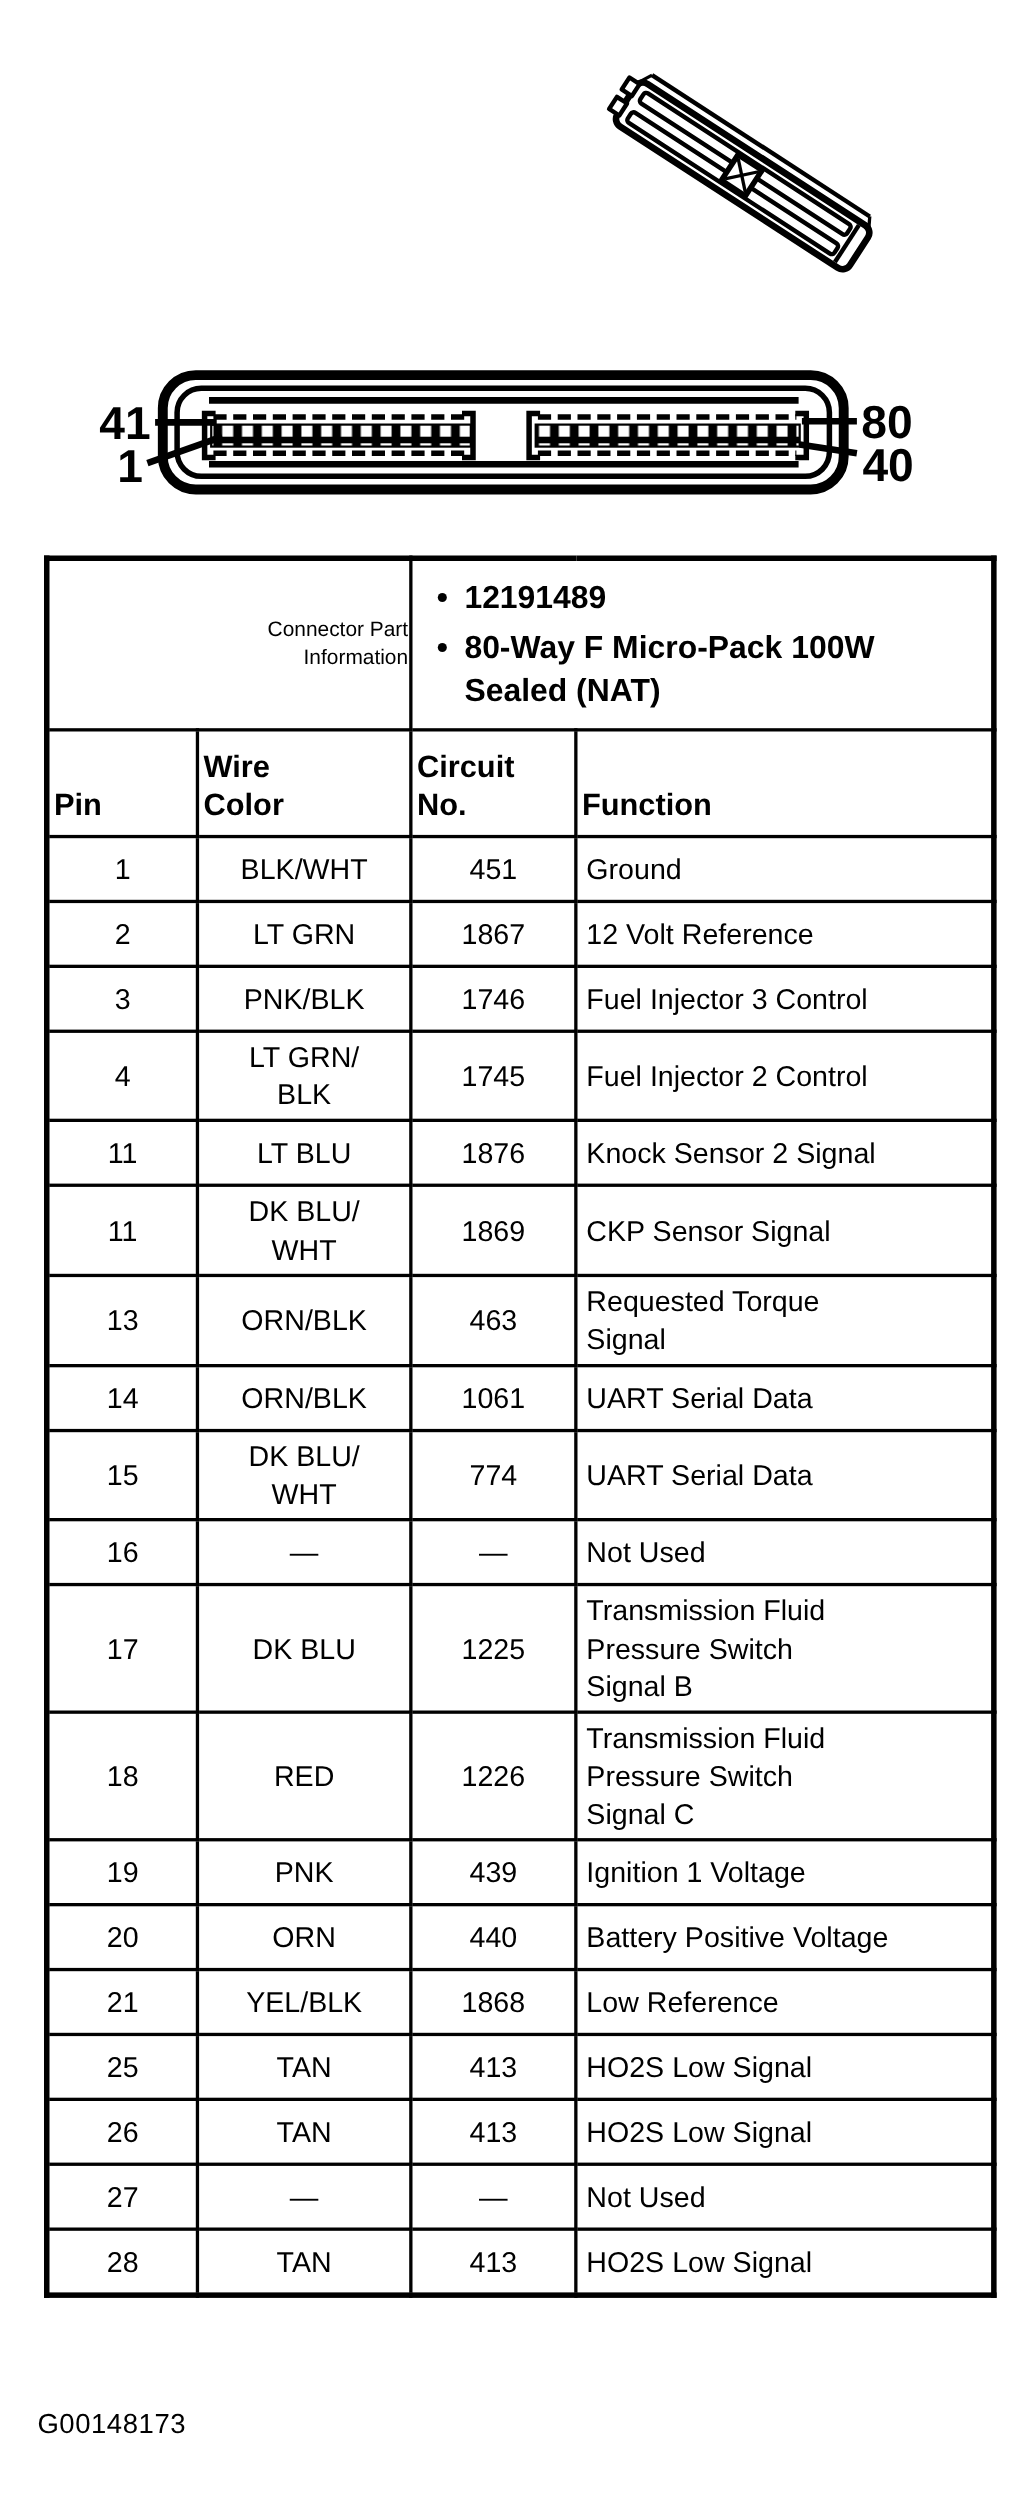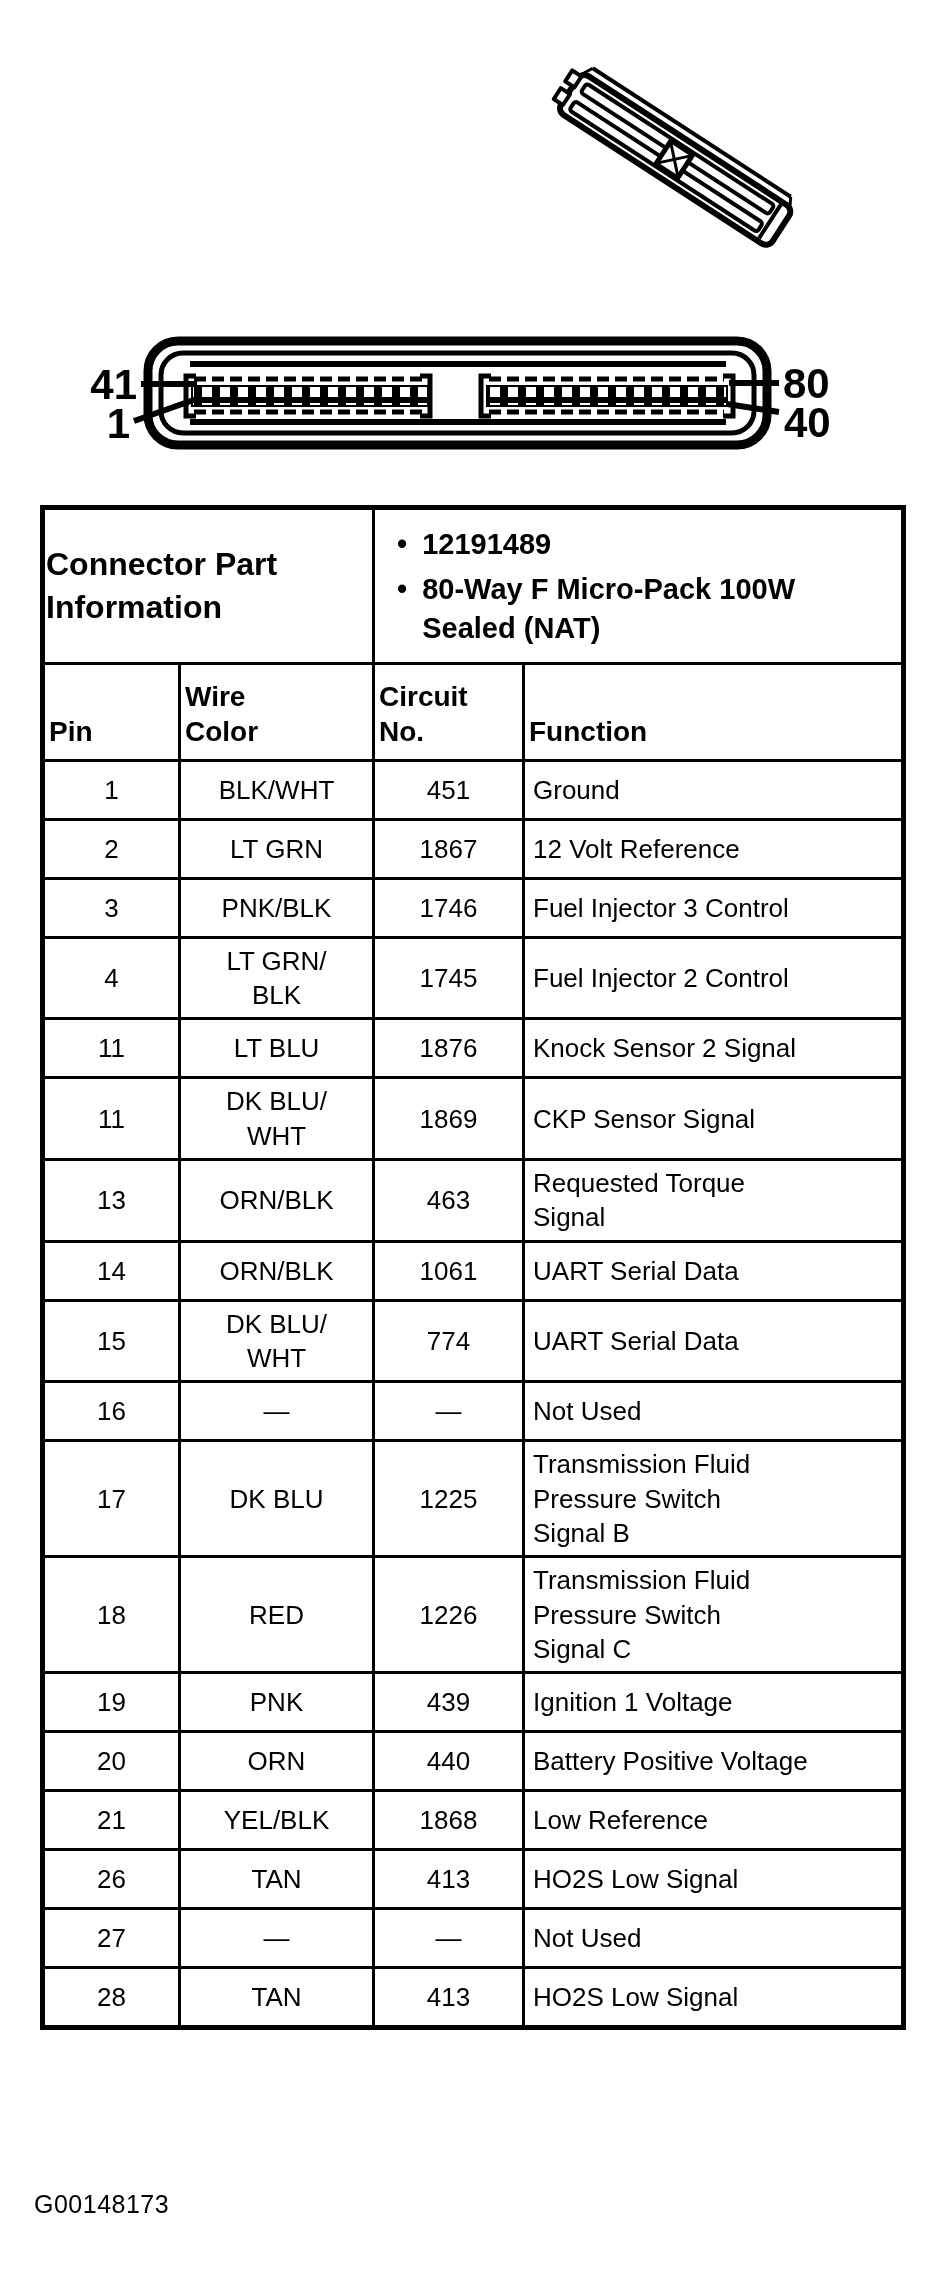--- a/index.html
+++ b/index.html
@@ -13,22 +13,22 @@
   
   table.pinout{
     position:absolute;left:40px;top:505px;width:861px;
     border-collapse:collapse;table-layout:fixed;background:#fff;
     border:5px solid #000;
   }
   table.pinout td,table.pinout th{
     border:3px solid #000;color:#000;overflow:hidden;
   }
   td.part-label{
-    height:120px;text-align:left;vertical-align:middle;
-    font-size:32px;font-weight:bold;white-space:pre-line;line-height:1.35;
+    height:120px;text-align:right;vertical-align:middle;
+    font-size:19px;font-weight:normal;white-space:pre-line;line-height:1.35;
   }
   td.part-bullets{
     vertical-align:middle;padding:8px 6px 8px 22px;
     font-size:29px;font-weight:bold;
   }
   .bullet-line{display:flex;gap:15px;margin:7px 0;line-height:1.32;}
   .bullet-glyph{flex:0 0 auto;}
   .bullet-text{white-space:pre-line;}
   tr.head-row th{
     height:78px;vertical-align:bottom;text-align:left;
@@ -238,20 +238,26 @@
         <td class="cell-circuit">440</td>
         <td class="cell-function">Battery Positive Voltage</td>
       </tr>
       <tr class="data-row">
         <td class="cell-pin">21</td>
         <td class="cell-wire">YEL/BLK</td>
         <td class="cell-circuit">1868</td>
         <td class="cell-function">Low Reference</td>
       </tr>
       <tr class="data-row">
+        <td class="cell-pin">25</td>
+        <td class="cell-wire">TAN</td>
+        <td class="cell-circuit">413</td>
+        <td class="cell-function">HO2S Low Signal</td>
+      </tr>
+      <tr class="data-row">
         <td class="cell-pin">26</td>
         <td class="cell-wire">TAN</td>
         <td class="cell-circuit">413</td>
         <td class="cell-function">HO2S Low Signal</td>
       </tr>
       <tr class="data-row">
         <td class="cell-pin">27</td>
         <td class="cell-wire">—</td>
         <td class="cell-circuit">—</td>
         <td class="cell-function">Not Used</td>

